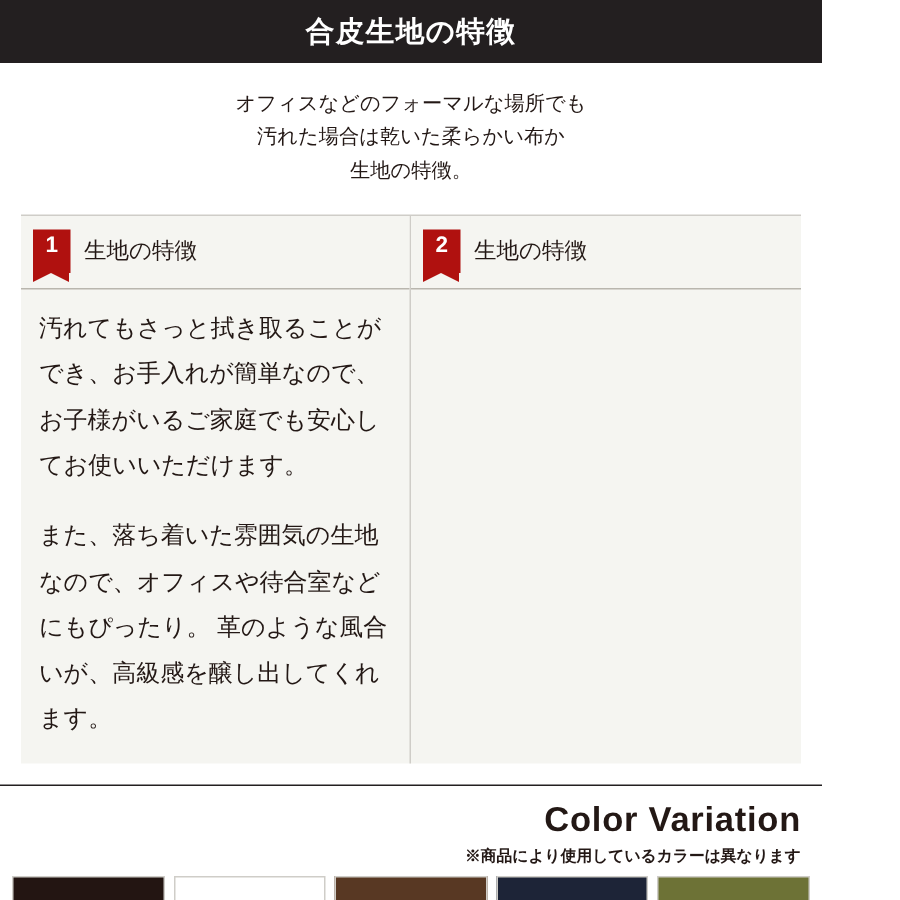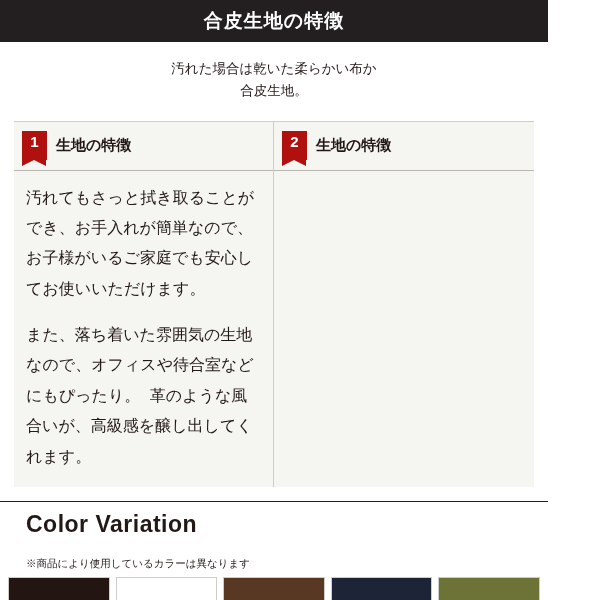--- a/index.html
+++ b/index.html
@@ -97,59 +97,59 @@
     bottom: -6px;
     left: 0;
     width: 0;
     height: 0;
     border-left: 12.5px solid #b0110f;
     border-right: 12.5px solid #b0110f;
     border-bottom: 6px solid transparent;
   }
   .col-title {
     font-size: 15px;
-    font-weight: bold;
+    font-weight: normal;
     color: #231815;
   }
   .col-body {
     padding: 12px 12px 14px 12px;
     min-height: 258px;
     box-sizing: border-box;
   }
   .col-body p {
     margin: 0 0 17px 0;
     font-size: 16px;
     line-height: 1.9;
     color: #231815;
   }
   .col-body p:last-child {
     margin-bottom: 0;
-    font-family: Liberation Mono, monospace;
   }
 
   
   .cv-divider {
     border-top: 1px solid #231f20;
     margin: 14px 0 0 0;
   }
   .cv-head {
     padding: 10px 14px 6px 26px;
-    text-align: left;
+    text-align: right;
   }
   .cv-title {
     font-size: 23px;
     font-weight: bold;
     letter-spacing: 0.5px;
     color: #231815;
     line-height: 1.1;
   }
   .cv-note {
     font-size: 10.5px;
     color: #231815;
-    margin-top: 20px;
+    margin-top: 4px;
+    font-weight: bold;
   }
   .swatches {
     display: flex;
     padding: 0 8px;
     box-sizing: border-box;
     gap: 6px;
   }
   .swatch {
     width: 20%;
     box-sizing: border-box;
@@ -163,22 +163,23 @@
 </head>
 <body>
 
 <div class="page">
 
   <div class="header">
     <div class="header-title">合皮生地の特徴</div>
   </div>
 
   <div class="intro">
+    <p>オフィスなどのフォーマルな場所でも</p>
     <p>汚れた場合は乾いた柔らかい布か</p>
-    <p>合皮生地。</p>
+    <p>生地の特徴。</p>
   </div>
 
   <div class="columns">
 
     <div class="col left">
       <div class="col-head">
         <div class="num-badge">1</div>
         <div class="col-title">生地の特徴</div>
       </div>
       <div class="col-body">

